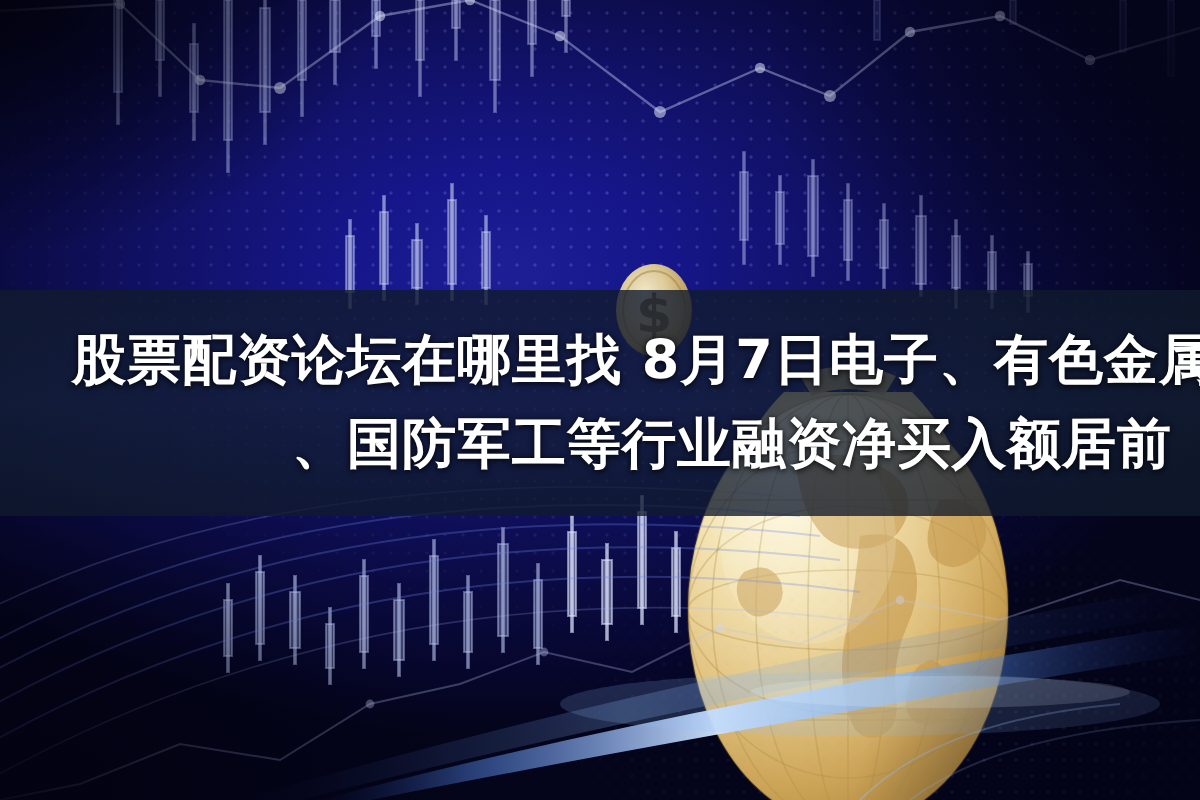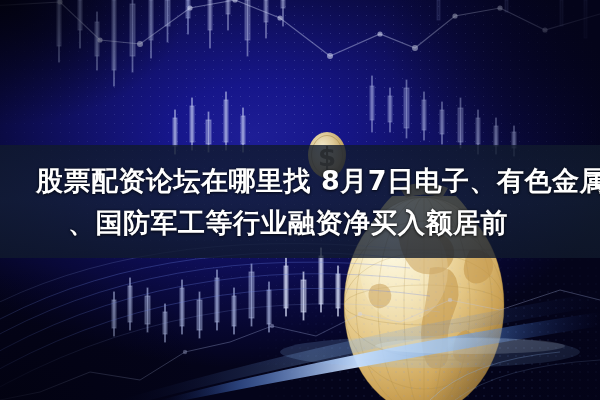--- a/index.html
+++ b/index.html
@@ -65,21 +65,21 @@
   .hl-line{
     color:#ffffff;
     font-size:27px;
     font-weight:700;
     line-height:42px;
     letter-spacing:.5px;
     white-space:nowrap;
     text-shadow:0 1px 3px rgba(0,0,0,.65), 0 0 2px rgba(0,0,0,.5);
   }
   .hl-line.l1{align-self:flex-start;margin-left:22px;}
-  .hl-line.l2{align-self:flex-end;margin-right:78px;}
+  .hl-line.l2{align-self:flex-end;}
 </style>
 </head>
 <body>
 
 <div id="banner">
 
   <div class="layer bg-base"></div>
 
   <svg class="layer" width="600" height="400" viewBox="0 0 600 400">
     <g stroke="#aab4e8" stroke-opacity=".40" fill="#aab4e8" fill-opacity=".28">

